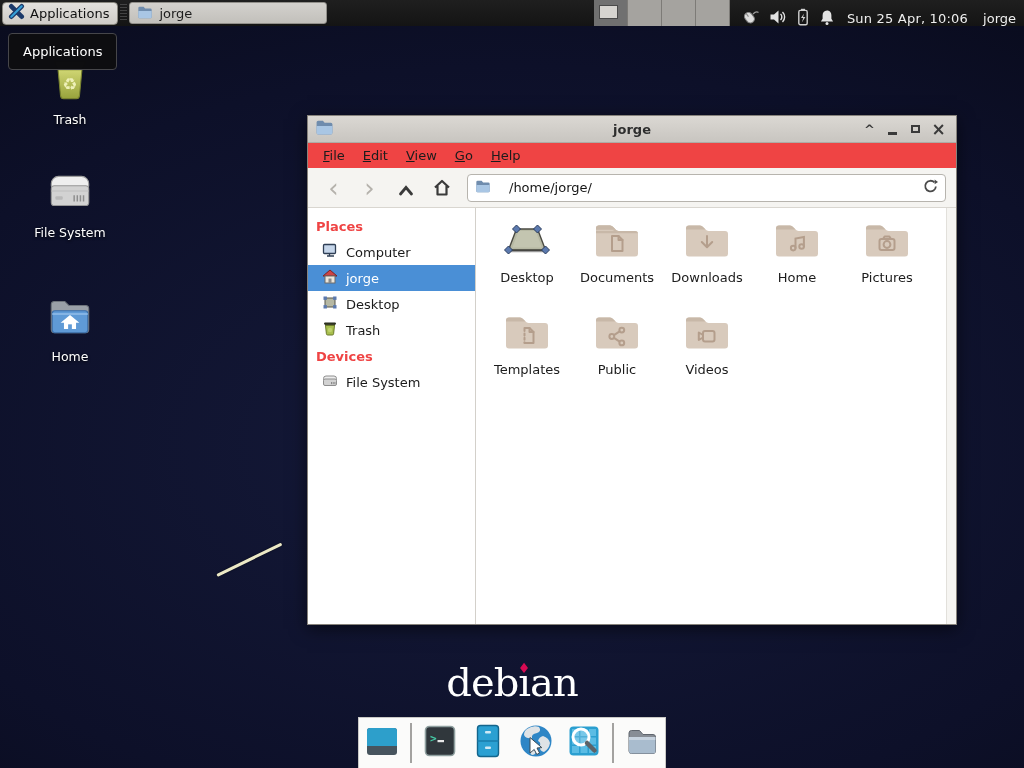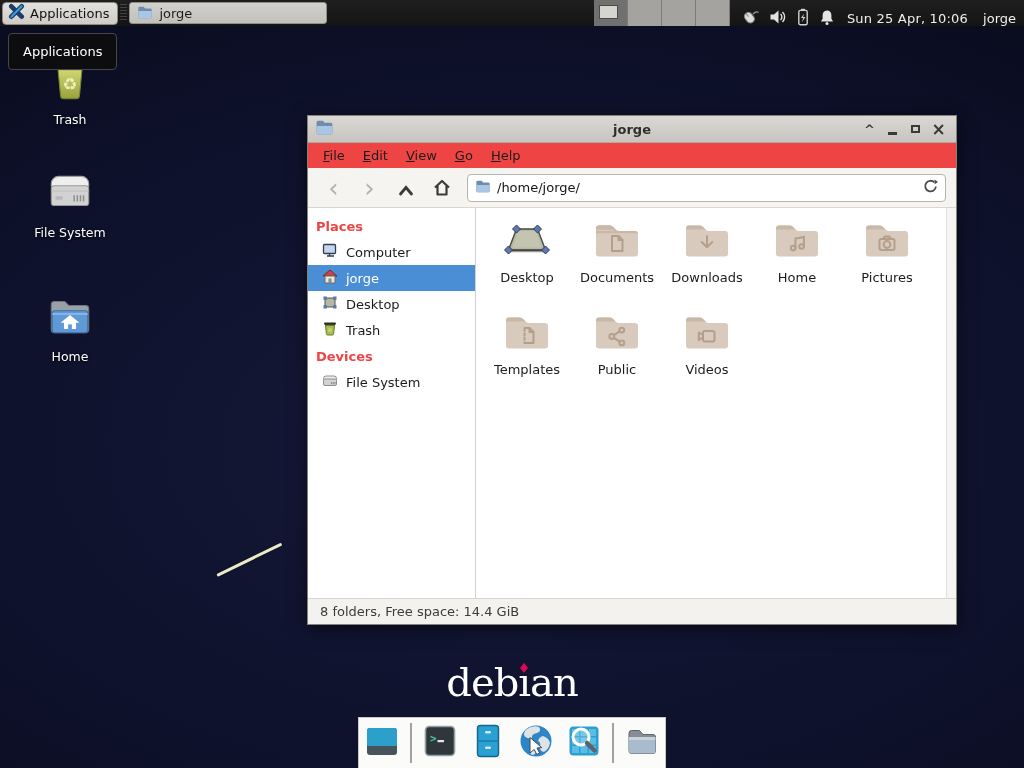--- a/index.html
+++ b/index.html
@@ -67,21 +67,21 @@
     flex:0 0 25px;}
   .menu-item { display:inline-block; padding:3px 9px; font-size:13px; color:#1c1c1c;}
   .menu-item::first-letter { text-decoration:underline; }
 
   .toolbar { height:40px; background:#f5f4f1; border-bottom:1px solid #d9d6d0; display:flex;
     align-items:center; padding:0 10px; gap:5px; flex:0 0 40px;}
   .nav-btn { width:31px; height:30px; display:flex; align-items:center; justify-content:center;
     border-radius:3px; font-size:26px; line-height:1;}
   .nav-btn.disabled { color:#b5b2ac; }
   .pathbar { flex:1; height:28px; margin-left:5px; background:#fff; border:1px solid #b7b4ae;
-    border-radius:4px; display:flex; align-items:center; padding:0 7px; gap:6px;}
+    border-radius:4px; display:flex; align-items:center; padding:0 7px; gap:18px;}
   .pathbar input { flex:1; border:none; outline:none; background:transparent; font-size:13px;
     color:#141414; font-family:"DejaVu Sans","Liberation Sans",sans-serif;}
 
   .wbody { flex:1; display:flex; min-height:0;}
   .sidebar { width:168px; background:#fff; border-right:1px solid #d3d0ca; padding-top:5px;
     flex:0 0 168px;}
   .side-h { font-size:13px; font-weight:bold; color:#ef4444; padding:6px 8px 5px 8px;}
   .side-item { height:26px; display:flex; align-items:center; gap:8px; padding-left:14px;
     font-size:13px; color:#1b1b1b;}
   .side-item.sel { background:#4a8fd6; color:#fff;}
@@ -448,23 +448,20 @@
             <rect x="20" y="18.5" width="11.5" height="10.5" rx="2"></rect>
             <path d="M20 22.5 L15.8 20 V27.5 L20 25"></path>
           </g>
         </svg>
         <span class="flbl">Videos</span>
       </div>
     </div>
     <div class="gutter"></div>
   </div>
 
-  <div class="statusbar">
-    <span>8 folders, Free space: 14.4 GiB</span>
-  </div>
 </div>
 
 <div class="logo"><span>deb</span><span class="logo-i"><span>ı</span><span class="logo-dia">♦</span></span><span>an</span></div>
 
 <div class="dock">
   <div class="dock-item">
     <span>
       <svg width="38" height="38" viewBox="0 0 38 38">
         <rect x="4" y="6" width="30" height="27" rx="3" fill="#47545e"></rect>
         <path d="M4 9 q0-3 3-3 h24 q3 0 3 3 v15 H4 z" fill="#2d9fcb"></path>

